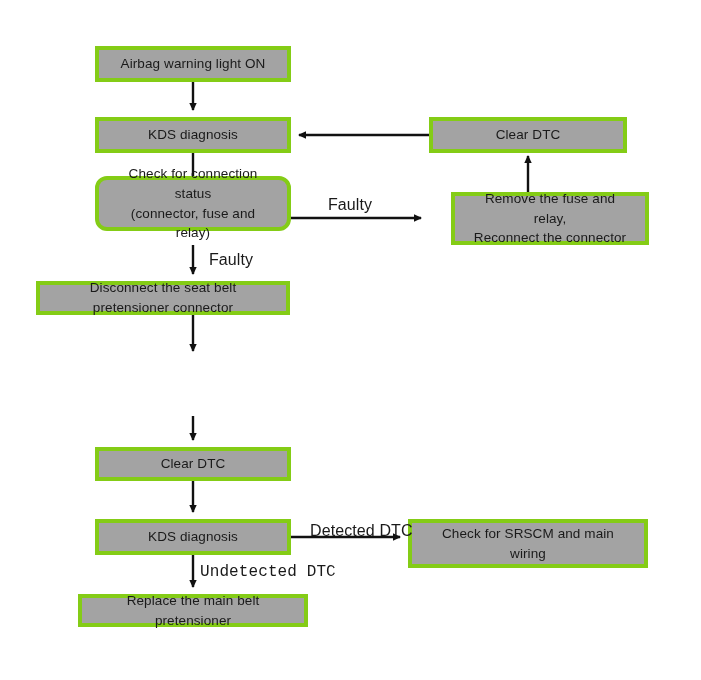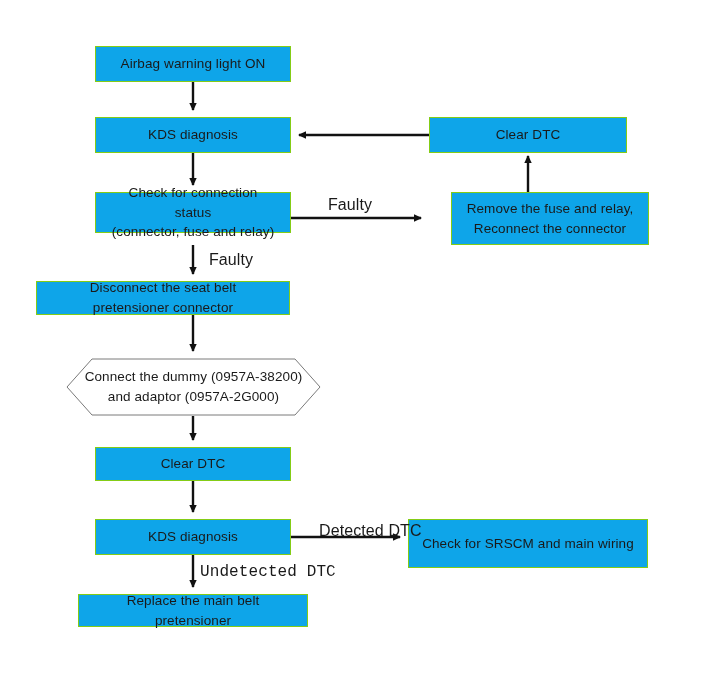--- a/index.html
+++ b/index.html
@@ -15,22 +15,22 @@
   #flowchart-root {
     position: relative;
     width: 701px;
     height: 680px;
     background: #ffffff;
     overflow: hidden;
   }
   .node {
     position: absolute;
     box-sizing: border-box;
-    background: #0ea5e9;
-    border: 1px solid #84cc16;
+    background: #a3a3a3;
+    border: 4px solid #84cc16;
     display: flex;
     align-items: center;
     justify-content: center;
     text-align: center;
     font-size: 13.5px;
     line-height: 1.45;
     color: #1a1a1a;
     letter-spacing: 0.1px;
     white-space: pre-line;
     padding: 2px 13px;
@@ -117,41 +117,34 @@
   </div>
 
   <div class="node" style="left:95px; top:117px; width:196px; height:36px;">
     <span>KDS diagnosis</span>
   </div>
 
   <div class="node" style="left:429px; top:117px; width:198px; height:36px;">
     <span>Clear DTC</span>
   </div>
 
-  <div class="node" style="left:95px; top:192px; width:196px; height:41px;">
+  <div class="node" style="left:95px; top:176px; width:196px; height:55px;border-radius:12px;">
     <span>Check for connection status
 (connector, fuse and relay)</span>
   </div>
 
   <div class="node" style="left:451px; top:192px; width:198px; height:53px;">
     <span>Remove the fuse and relay,
 Reconnect the connector</span>
   </div>
 
   <div class="node" style="left:36px; top:281px; width:254px; height:34px;justify-content:flex-end;">
     <span>Disconnect the seat belt pretensioner connector</span>
   </div>
 
-  <div class="node hex" style="left:66px; top:358px; width:255px; height:58px;">
-    <svg class="hex-svg" width="255" height="58" viewBox="0 0 255 58" xmlns="http://www.w3.org/2000/svg">
-      <polygon points="26,1 229,1 254,29 229,57 26,57 1,29" fill="#ffffff" stroke="#7a7a7a" stroke-width="1"></polygon>
-    </svg>
-    <span class="hex-label">Connect the dummy (0957A-38200)
-and adaptor (0957A-2G000)</span>
-  </div>
 
   <div class="node" style="left:95px; top:447px; width:196px; height:34px;">
     <span>Clear DTC</span>
   </div>
 
   <div class="node" style="left:95px; top:519px; width:196px; height:36px;">
     <span>KDS diagnosis</span>
   </div>
 
   <div class="node" style="left:408px; top:519px; width:240px; height:49px;">
@@ -159,17 +152,17 @@
   </div>
 
   <div class="node" style="left:78px; top:594px; width:230px; height:33px;">
     <span>Replace the main belt pretensioner</span>
   </div>
 
   <div class="edge-label" style="left:328px; top:196px;">Faulty</div>
 
   <div class="edge-label" style="left:209px; top:251px;">Faulty</div>
 
-  <div class="edge-label" style="left:319px; top:522px;">Detected DTC</div>
+  <div class="edge-label" style="left:310px; top:522px;">Detected DTC</div>
 
   <div class="edge-label" style="left:200px; top:563px;font-family:Liberation Mono, monospace;">Undetected DTC</div>
 
 </div>
 
 </body></html>

